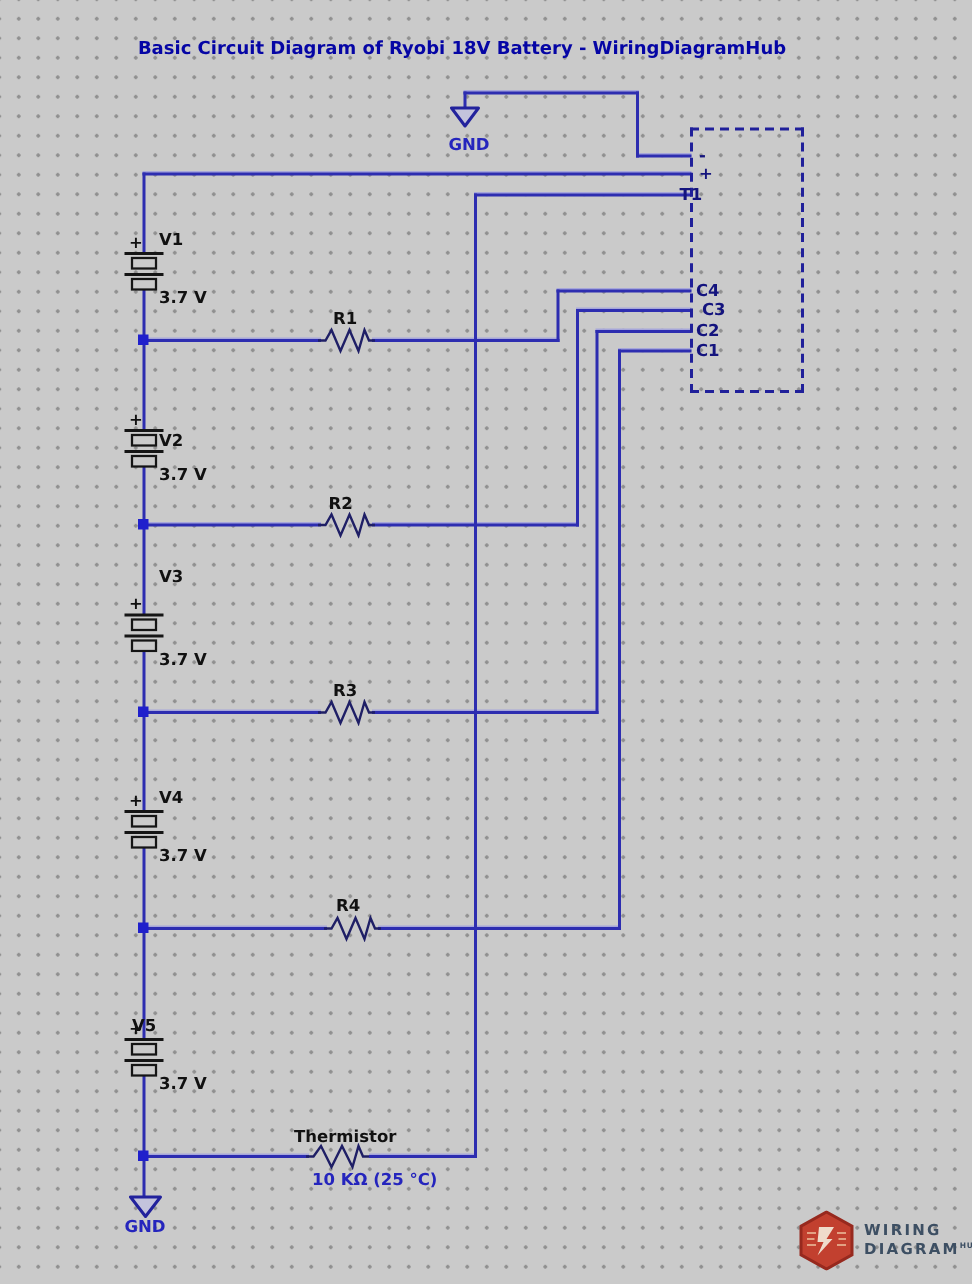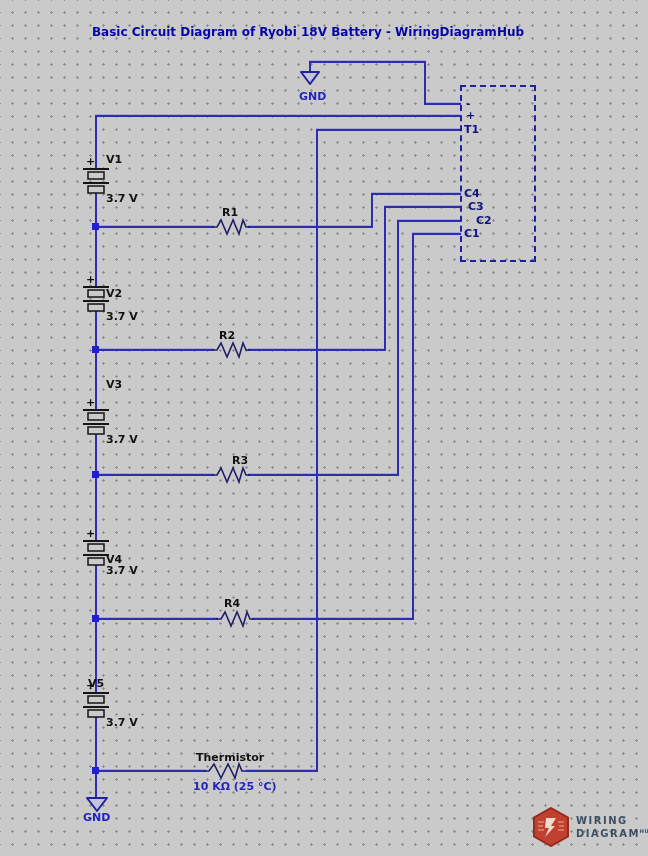--- a/index.html
+++ b/index.html
@@ -80,24 +80,24 @@
   <div class="lbl blue" style="left:299px;top:90px">GND</div>
 
   <svg class="sym" style="left:86px;top:796px" width="22" height="17">
     <path d="M1,2 L21,2 L11,15 Z" fill="#c3c3dc" stroke="#22229c" stroke-width="2" stroke-linejoin="round"></path>
   </svg>
   <div class="lbl blue" style="left:83px;top:811px">GND</div>
 
   <div class="connector-box"></div>
   <div class="lbl pin" style="left:466px;top:97px">-</div>
   <div class="lbl pin" style="left:466px;top:109px">+</div>
-  <div class="lbl pin" style="left:464px;top:123px">T1</div>
+  <div class="lbl pin" style="left:453px;top:123px">T1</div>
   <div class="lbl pin" style="left:464px;top:187px">C4</div>
   <div class="lbl pin" style="left:468px;top:200px">C3</div>
-  <div class="lbl pin" style="left:476px;top:214px">C2</div>
+  <div class="lbl pin" style="left:464px;top:214px">C2</div>
   <div class="lbl pin" style="left:464px;top:227px">C1</div>
 
   <svg class="sym" style="left:82px;top:166px" width="28" height="28">
     <line x1="1" y1="3" x2="27" y2="3" stroke="#151515" stroke-width="2"></line>
     <rect x="6" y="6" width="16" height="7" fill="#cacaca" stroke="#151515" stroke-width="1.5"></rect>
     <line x1="1" y1="17" x2="27" y2="17" stroke="#151515" stroke-width="2"></line>
     <rect x="6" y="20" width="16" height="7" fill="#cacaca" stroke="#151515" stroke-width="1.5"></rect>
   </svg>
   <div class="lbl" style="left:86px;top:155px">+</div>
   <div class="lbl" style="left:106px;top:153px">V1</div>
@@ -123,21 +123,21 @@
   <div class="lbl" style="left:106px;top:378px">V3</div>
   <div class="lbl" style="left:106px;top:433px">3.7 V</div>
 
   <svg class="sym" style="left:82px;top:538px" width="28" height="28">
     <line x1="1" y1="3" x2="27" y2="3" stroke="#151515" stroke-width="2"></line>
     <rect x="6" y="6" width="16" height="7" fill="#cacaca" stroke="#151515" stroke-width="1.5"></rect>
     <line x1="1" y1="17" x2="27" y2="17" stroke="#151515" stroke-width="2"></line>
     <rect x="6" y="20" width="16" height="7" fill="#cacaca" stroke="#151515" stroke-width="1.5"></rect>
   </svg>
   <div class="lbl" style="left:86px;top:527px">+</div>
-  <div class="lbl" style="left:106px;top:553px">V4</div>
+  <div class="lbl" style="left:106px;top:525px">V4</div>
   <div class="lbl" style="left:106px;top:564px">3.7 V</div>
 
   <svg class="sym" style="left:82px;top:690px" width="28" height="28">
     <line x1="1" y1="3" x2="27" y2="3" stroke="#151515" stroke-width="2"></line>
     <rect x="6" y="6" width="16" height="7" fill="#cacaca" stroke="#151515" stroke-width="1.5"></rect>
     <line x1="1" y1="17" x2="27" y2="17" stroke="#151515" stroke-width="2"></line>
     <rect x="6" y="20" width="16" height="7" fill="#cacaca" stroke="#151515" stroke-width="1.5"></rect>
   </svg>
   <div class="lbl" style="left:86px;top:679px">+</div>
   <div class="lbl" style="left:88px;top:677px">V5</div>
@@ -149,32 +149,32 @@
   <div class="lbl" style="left:222px;top:206px">R1</div>
 
   <svg class="sym" style="left:212px;top:341px" width="38" height="18">
     <polyline points="0,9 5,9 9,2 15,16 21,2 27,16 31,2 34,9 38,9" fill="none" stroke="#1f1f66" stroke-width="1.6"></polyline>
   </svg>
   <div class="lbl" style="left:219px;top:329px">R2</div>
 
   <svg class="sym" style="left:212px;top:466px" width="38" height="18">
     <polyline points="0,9 5,9 9,2 15,16 21,2 27,16 31,2 34,9 38,9" fill="none" stroke="#1f1f66" stroke-width="1.6"></polyline>
   </svg>
-  <div class="lbl" style="left:232px;top:454px">R3</div>
+  <div class="lbl" style="left:222px;top:454px">R3</div>
 
   <svg class="sym" style="left:216px;top:610px" width="38" height="18">
     <polyline points="0,9 5,9 9,2 15,16 21,2 27,16 31,2 34,9 38,9" fill="none" stroke="#1f1f66" stroke-width="1.6"></polyline>
   </svg>
   <div class="lbl" style="left:224px;top:597px">R4</div>
 
   <svg class="sym" style="left:204px;top:762px" width="42" height="18">
     <polyline points="0,9 5,9 10,2 17,16 24,2 31,16 35,2 38,9 42,9" fill="none" stroke="#1f1f66" stroke-width="1.6"></polyline>
   </svg>
   <div class="lbl" style="left:196px;top:751px">Thermistor</div>
-  <div class="lbl blue" style="left:193px;top:780px">10 KΩ (25 °C)</div>
+  <div class="lbl blue" style="left:208px;top:780px">10 KΩ (25 °C)</div>
 
   <div class="wm">
     <svg width="38" height="40" viewBox="0 0 38 40">
       <polygon points="19,1 36,10.5 36,29.5 19,39 2,29.5 2,10.5" fill="#c2402f" stroke="#97291e" stroke-width="2"></polygon>
       <g stroke="#e2a183" stroke-width="1.2">
         <line x1="6" y1="15" x2="12" y2="15"></line>
           <line x1="6" y1="19" x2="11" y2="19"></line>
           <line x1="6" y1="23" x2="12" y2="23"></line>
         <line x1="26" y1="15" x2="32" y2="15"></line>
           <line x1="27" y1="19" x2="32" y2="19"></line>

